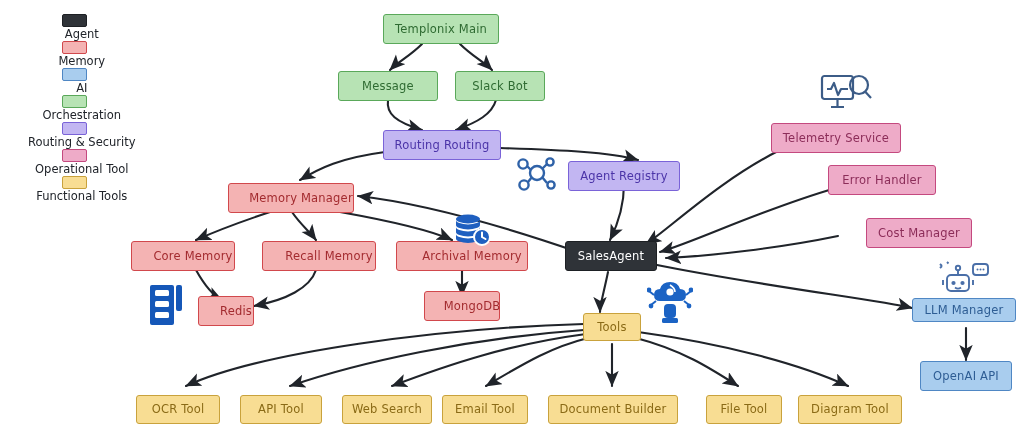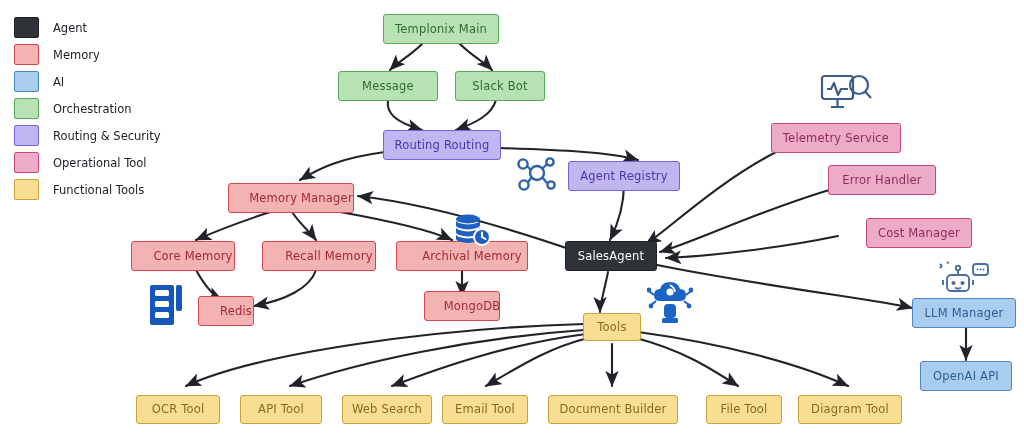--- a/index.html
+++ b/index.html
@@ -12,21 +12,21 @@
         font-family:"DejaVu Sans",sans-serif;font-size:11.5px;letter-spacing:.2px;
         text-align:center;line-height:1.05;white-space:nowrap;}
   .n-orch{background:#b7e3b4;border-color:#5aa85a;color:#2f6b32;}
   .n-route{background:#c2b6f2;border-color:#7a63d8;color:#4b34a8;}
   .n-mem{background:#f4b3b3;border-color:#d1484c;color:#a32b2f;padding-left:20px;}
   .n-optool{background:#eeabc8;border-color:#c4497f;color:#8c2d59;}
   .n-ai{background:#a9cdee;border-color:#4f87c4;color:#2e5d94;}
   .n-func{background:#f8dd93;border-color:#c9a23c;color:#8a6a16;}
   .n-agent{background:#2f3338;border-color:#1d2024;color:#ffffff;font-weight:normal;}
   .legend{position:absolute;left:14px;top:14px;}
-  .lg-row{display:flex;align-items:center;height:27px;}
+  .lg-row{display:flex;align-items:center;height:27px;flex-direction:column;}
   .lg-sw{width:25px;height:21px;border-radius:2px;border:1.5px solid;box-sizing:border-box;}
   .lg-tx{margin-left:14px;font-size:11.5px;color:#20242a;font-family:"DejaVu Sans",sans-serif;}
   .sw-agent{background:#2f3338;border-color:#1d2024;}
   .sw-mem{background:#f4b3b3;border-color:#d1484c;}
   .sw-ai{background:#a9cdee;border-color:#4f87c4;}
   .sw-orch{background:#b7e3b4;border-color:#5aa85a;}
   .sw-route{background:#c2b6f2;border-color:#7a63d8;}
   .sw-optool{background:#eeabc8;border-color:#c4497f;}
   .sw-func{background:#f8dd93;border-color:#c9a23c;}
   .deco{position:absolute;}
@@ -117,21 +117,21 @@
   <div class="node n-mem" style="left:131px;top:241px;width:104px;height:30px;">Core Memory</div>
   <div class="node n-mem" style="left:262px;top:241px;width:114px;height:30px;">Recall Memory</div>
   <div class="node n-mem" style="left:396px;top:241px;width:132px;height:30px;">Archival Memory</div>
   <div class="node n-mem" style="left:198px;top:296px;width:56px;height:30px;">Redis</div>
   <div class="node n-mem" style="left:424px;top:291px;width:76px;height:30px;">MongoDB</div>
 
   <div class="node n-optool" style="left:771px;top:123px;width:130px;height:30px;">Telemetry Service</div>
   <div class="node n-optool" style="left:828px;top:165px;width:108px;height:30px;">Error Handler</div>
   <div class="node n-optool" style="left:834px;top:218px;width:106px;height:30px;margin-left:32px;">Cost Manager</div>
 
-  <div class="node n-ai" style="left:912px;top:298px;width:104px;height:30px;">LLM Manager</div>
+  <div class="node n-ai" style="left:912px;top:298px;width:104px;height:24px;">LLM Manager</div>
   <div class="node n-ai" style="left:920px;top:361px;width:92px;height:30px;">OpenAI API</div>
 
   <div class="node n-func" style="left:583px;top:313px;width:58px;height:28px;">Tools</div>
 
   <div class="node n-func" style="left:136px;top:395px;width:84px;height:29px;">OCR Tool</div>
   <div class="node n-func" style="left:240px;top:395px;width:82px;height:29px;">API Tool</div>
   <div class="node n-func" style="left:342px;top:395px;width:90px;height:29px;">Web Search</div>
   <div class="node n-func" style="left:442px;top:395px;width:86px;height:29px;">Email Tool</div>
   <div class="node n-func" style="left:548px;top:395px;width:130px;height:29px;">Document Builder</div>
   <div class="node n-func" style="left:706px;top:395px;width:76px;height:29px;">File Tool</div>

